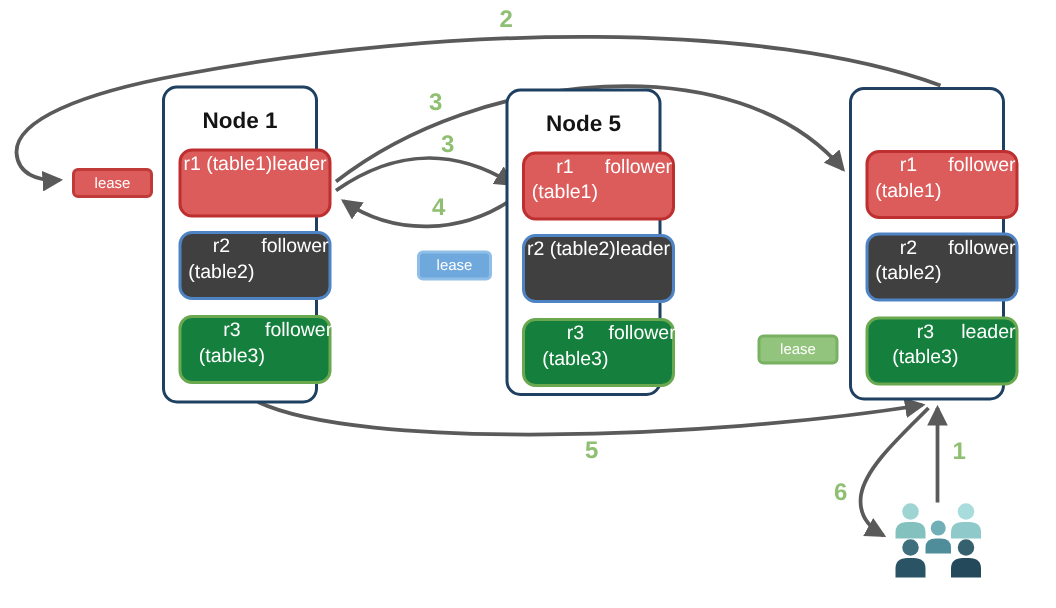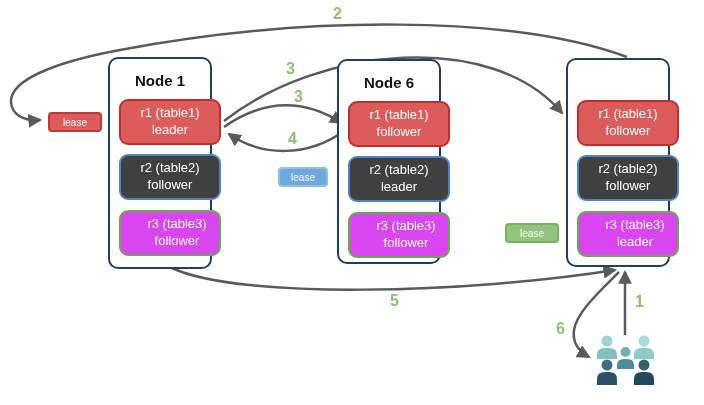--- a/index.html
+++ b/index.html
@@ -9,26 +9,26 @@
   .arrow{fill:none;stroke:#5a5a5a;stroke-width:2.5;}
 
   .node{position:absolute;width:104px;background:#ffffff;border:2px solid #1f4061;border-radius:10px;box-sizing:border-box;}
   #node1{left:108px;top:57px;height:212px;}
   #node2{left:337px;top:59px;height:205px;}
   #node3{left:566px;top:58px;height:209px;}
   .node-title{margin-top:13px;text-align:center;font-weight:bold;font-size:15px;color:#141414;}
 
   .replica{position:absolute;left:9px;width:102px;height:46px;border-radius:9px;border:2px solid;
            box-sizing:border-box;color:#ffffff;font-size:13px;text-align:center;
-           display:flex;flex-direction:column;justify-content:center;line-height:1.3;}
+           display:flex;flex-direction:row;justify-content:center;line-height:1.3;}
   .replica span{display:block;}
   .r1{top:40px;} .r2{top:95px;} .r3{top:151px;}
   .red{background:#dc5b5b;border-color:#be2f2f;}
   .blue{background:#404040;border-color:#4e84c4;}
-  .green{background:#d946ef;border-color:#69a84f;padding-left:14px;}
+  .green{background:#15803d;border-color:#69a84f;padding-left:14px;}
 
   .lease{position:absolute;height:20px;border-radius:4px;border:2px solid;box-sizing:border-box;
          color:#ffffff;font-size:10px;display:flex;align-items:center;justify-content:center;}
   #lease-red{left:48px;top:112px;width:54px;background:#dc5b5b;border-color:#c03a3a;}
   #lease-blue{left:278px;top:167px;width:50px;background:#6fa8dc;border-color:#8fbfe8;}
   #lease-green{left:505px;top:223px;width:54px;background:#93c47d;border-color:#79b163;}
 
   .step{position:absolute;color:#8fbf72;font-weight:bold;font-size:16px;}
   #s2{left:333px;top:5px;}
   #s3a{left:286px;top:60px;}
@@ -70,21 +70,21 @@
       <span>r2 (table2)</span>
       <span>follower</span>
     </div>
     <div class="replica green r3">
       <span>r3 (table3)</span>
       <span>follower</span>
     </div>
   </div>
 
   <div class="node" id="node2">
-    <div class="node-title">Node 6</div>
+    <div class="node-title">Node 5</div>
     <div class="replica red r1">
       <span>r1 (table1)</span>
       <span>follower</span>
     </div>
     <div class="replica blue r2">
       <span>r2 (table2)</span>
       <span>leader</span>
     </div>
     <div class="replica green r3">
       <span>r3 (table3)</span>

